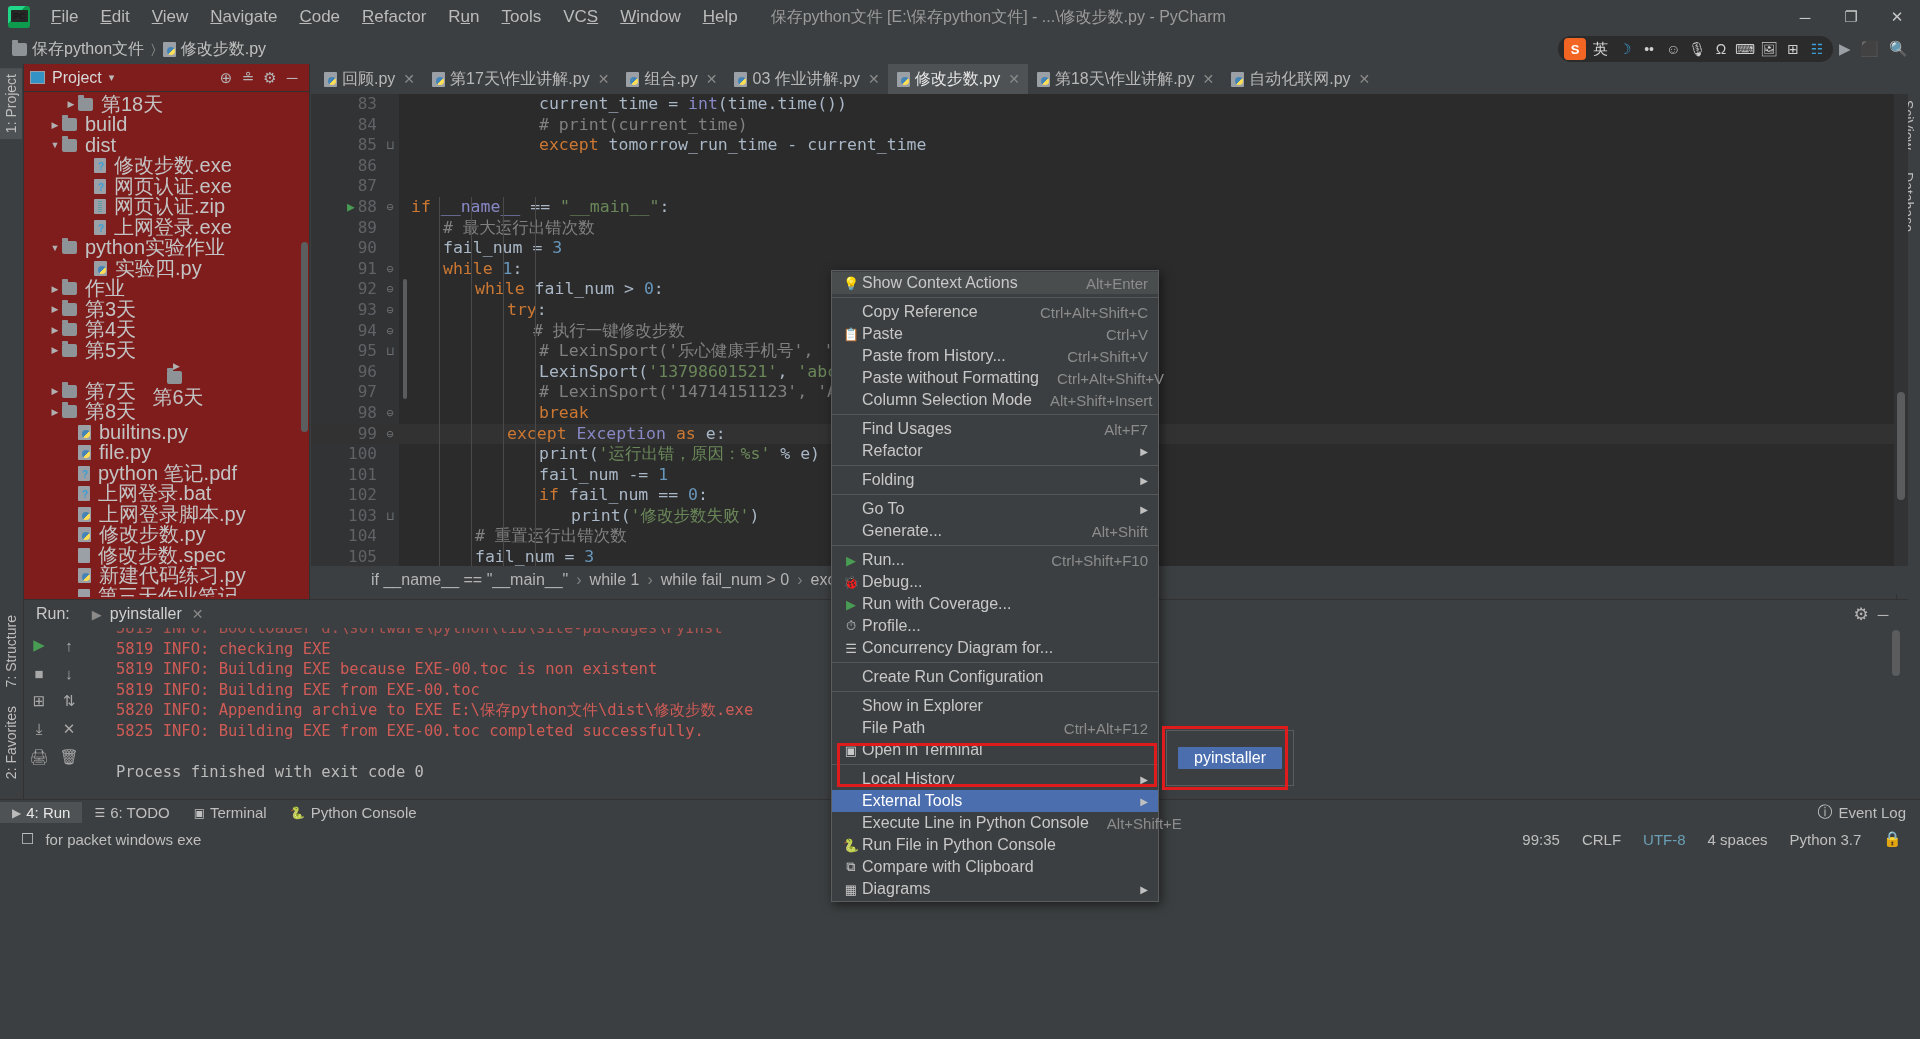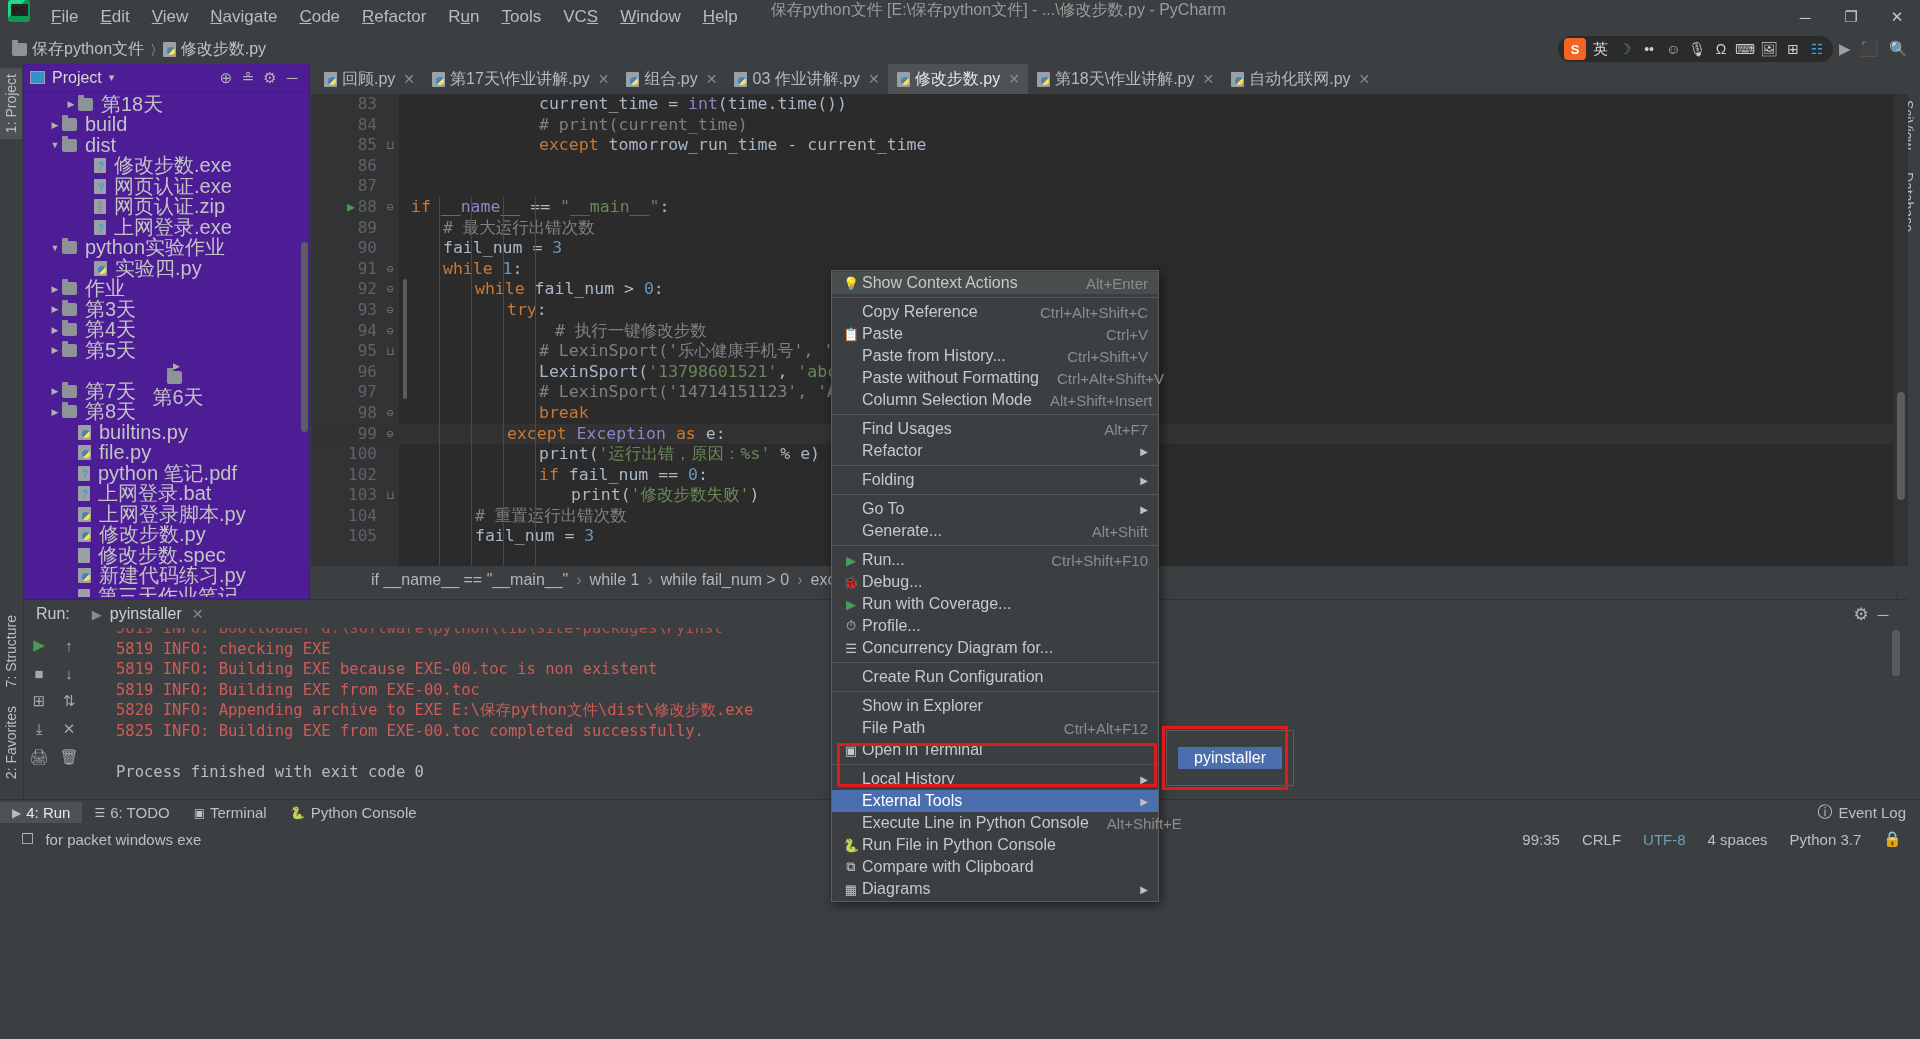--- a/index.html
+++ b/index.html
@@ -9,21 +9,21 @@
     font-family: "Liberation Sans", "DejaVu Sans", sans-serif;
     font-size: 17px;
     color: #bbbbbb;
     overflow: hidden;
   }
   .app { position: relative; width: 1920px; height: 1039px; }
 
   
   .titlebar {
     position: absolute; left: 0; top: 0; width: 1920px; height: 34px;
-    background: #3c3f41; display: flex; align-items: flex-start;
+    background: #3c3f41; display: flex; align-items: center;
   }
   .pclogo {
     width: 22px; height: 22px; margin-left: 8px; margin-right: 10px;
     border-radius: 3px; position: relative;
     background: linear-gradient(135deg,#21d789 0%,#21d789 40%,#0f9b4e 41%,#0f9b4e 100%);
     overflow: hidden; flex: none;
   }
   .pclogo:after {
     content: "PC"; position: absolute; left: 3px; top: 4px;
     font-size: 9px; font-weight: bold; color: #1a1a1a;
@@ -97,21 +97,21 @@
   }
   .vtab {
     writing-mode: vertical-rl; transform: rotate(180deg);
     font-size: 14px; color: #bfbfbf; padding: 6px 3px; white-space: nowrap;
   }
   .vtab.active { background: #4e5254; }
 
   
   .projpanel {
     position: absolute; left: 24px; top: 64px; width: 286px; height: 535px;
-    background: #4c1d95; border-right: 1px solid #323232;
+    background: #7f1d1d; border-right: 1px solid #323232;
   }
   .projheader {
     height: 28px; display: flex; align-items: center; padding: 0 6px;
     border-bottom: 1px solid #323232;
   }
   .projheader .sq {
     width: 15px; height: 13px; background: #3592c4; border: 1px solid #9aa0a6; margin-right: 7px; flex:none;
   }
   .projheader .ttl { font-size: 16px; color: #d8d8d8; }
   .projheader .caret { margin-left: 7px; color: #bbbbbb; font-size: 11px; }
@@ -530,27 +530,28 @@
         <div class="cline"><span class="lnum">84</span><span class="ctext" style="left: 228px;"><span class="com"># print(current_time)</span></span></div>
         <div class="cline"><span class="lnum">85</span><span class="fold">⊔</span><span class="ctext" style="left: 228px;"><span class="kw">except </span><span class="ident">tomorrow_run_time - current_time</span></span></div>
         <div class="cline"><span class="lnum">86</span><span class="ctext" style="left: 100px;"></span></div>
         <div class="cline"><span class="lnum">87</span><span class="ctext" style="left: 100px;"></span></div>
         <div class="cline"><span class="lnum">88</span><span class="runmark">▶</span><span class="fold">⊖</span><span class="ctext" style="left: 100px;"><span class="kw">if </span><span class="bi">__name__ </span><span class="ident">== </span><span class="str">"__main__"</span><span class="ident">:</span></span></div>
         <div class="cline"><span class="lnum">89</span><span class="ctext" style="left: 132px;"><span class="com"># 最大运行出错次数</span></span></div>
         <div class="cline"><span class="lnum">90</span><span class="ctext" style="left: 132px;"><span class="ident">fail_num = </span><span class="num">3</span></span></div>
         <div class="cline"><span class="lnum">91</span><span class="fold">⊖</span><span class="ctext" style="left: 132px;"><span class="kw">while </span><span class="num">1</span><span class="ident">:</span></span></div>
         <div class="cline"><span class="lnum">92</span><span class="fold">⊖</span><span class="ctext" style="left: 164px;"><span class="kw">while </span><span class="ident">fail_num &gt; </span><span class="num">0</span><span class="ident">:</span></span></div>
         <div class="cline"><span class="lnum">93</span><span class="fold">⊖</span><span class="ctext" style="left: 196px;"><span class="kw">try</span><span class="ident">:</span></span></div>
-        <div class="cline"><span class="lnum">94</span><span class="fold">⊖</span><span class="ctext" style="left: 244px;"><span class="com"># 执行一键修改步数</span></span></div>
+        <div class="cline"><span class="lnum">94</span><span class="fold">⊖</span><span class="ctext" style="left: 222px;"><span class="com"># 执行一键修改步数</span></span></div>
         <div class="cline"><span class="lnum">95</span><span class="fold">⊔</span><span class="ctext" style="left: 228px;"><span class="com"># LexinSport('乐心健康手机号', '乐心健康密码', 66</span></span></div>
         <div class="cline"><span class="lnum">96</span><span class="ctext" style="left: 228px;"><span class="ident">LexinSport(</span><span class="str">'13798601521'</span><span class="ident">, </span><span class="str">'abc12345'</span><span class="ident">, </span><span class="num">66666</span><span class="ident">).c</span></span></div>
         <div class="cline"><span class="lnum">97</span><span class="ctext" style="left: 228px;"><span class="com"># LexinSport('14714151123', 'Aq2001025', 20000</span></span></div>
         <div class="cline"><span class="lnum">98</span><span class="fold">⊖</span><span class="ctext" style="left: 228px;"><span class="kw">break</span></span></div>
         <div class="cline hl"><span class="lnum">99</span><span class="fold">⊖</span><span class="ctext" style="left: 196px;"><span class="kw">except </span><span class="bi">Exception </span><span class="kw">as </span><span class="ident">e:</span></span></div>
         <div class="cline"><span class="lnum">100</span><span class="ctext" style="left: 228px;"><span class="ident">print(</span><span class="str">'运行出错，原因：%s'</span><span class="ident"> % e)</span></span></div>
+        <div class="cline"><span class="lnum">101</span><span class="ctext" style="left: 228px;"><span class="ident">fail_num -= </span><span class="num">1</span></span></div>
         <div class="cline"><span class="lnum">102</span><span class="ctext" style="left: 228px;"><span class="kw">if </span><span class="ident">fail_num == </span><span class="num">0</span><span class="ident">:</span></span></div>
         <div class="cline"><span class="lnum">103</span><span class="fold">⊔</span><span class="ctext" style="left: 260px;"><span class="ident">print(</span><span class="str">'修改步数失败'</span><span class="ident">)</span></span></div>
         <div class="cline"><span class="lnum">104</span><span class="ctext" style="left: 164px;"><span class="com"># 重置运行出错次数</span></span></div>
         <div class="cline"><span class="lnum">105</span><span class="ctext" style="left: 164px;"><span class="ident">fail_num = </span><span class="num">3</span></span></div>
         <div class="vbar" style="left: 128px; top: 103px; height: 370.8px;"></div>
         <div class="vbar" style="left: 160px; top: 103px; height: 370.8px;"></div>
         <div class="vbar" style="left: 192px; top: 103px; height: 370.8px;"></div>
         <div class="vbar" style="left: 224px; top: 103px; height: 370.8px;"></div>
       </div>
     <div class="editor-scroll2"></div>

